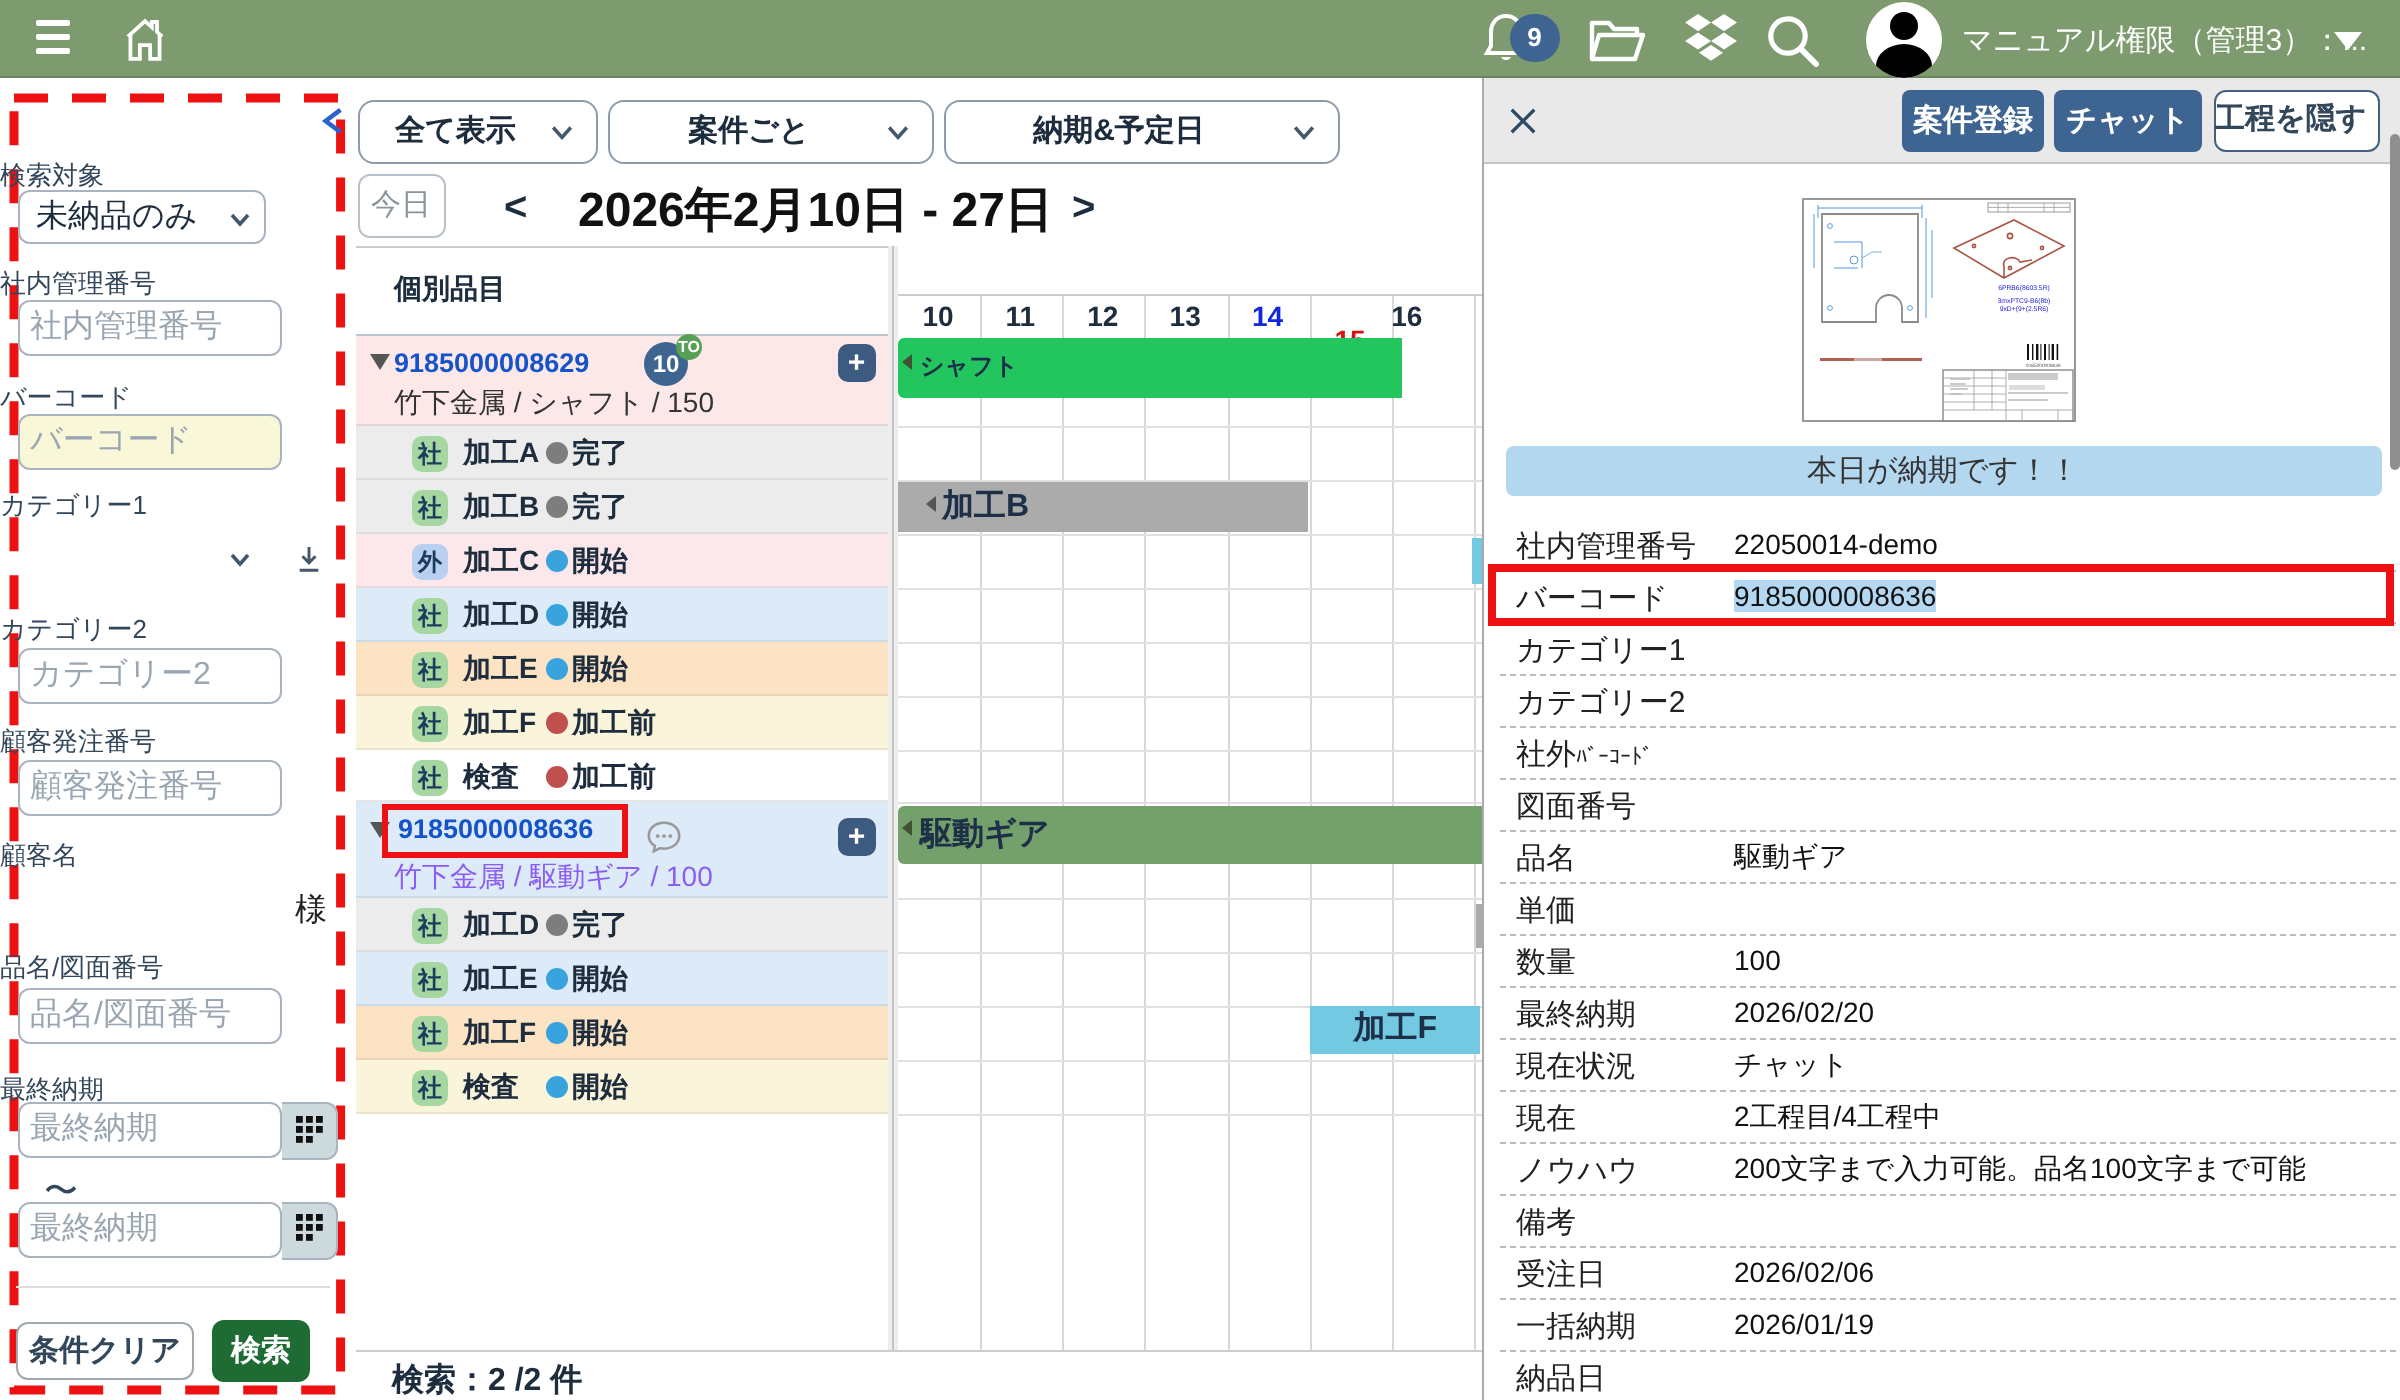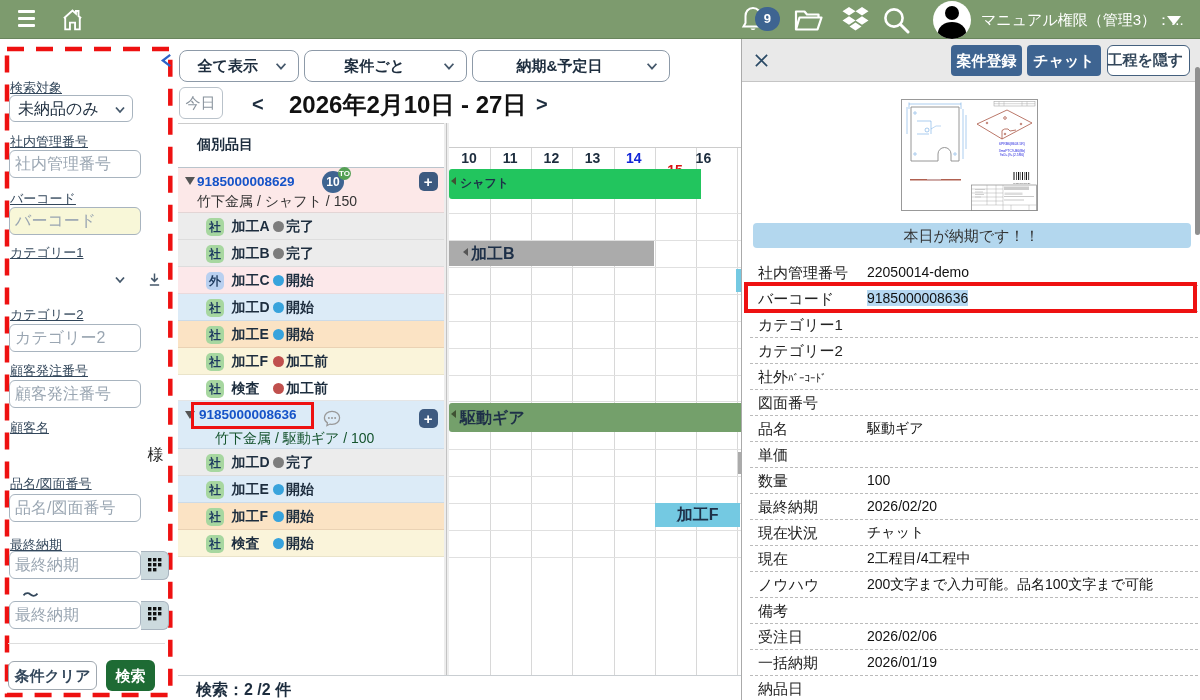--- a/index.html
+++ b/index.html
@@ -5,21 +5,21 @@
 * { margin:0; padding:0; box-sizing:border-box; }
 html,body { width:1200px; height:700px; overflow:hidden; font-family:"Liberation Sans",sans-serif; background:#fff; }
 .abs { position:absolute; }
 #stage { position:relative; width:1200px; height:700px; }
 
 #topbar { left:0; top:0; width:1200px; height:39px; background:#7d9b6e; border-bottom:1px solid #69855d; }
 .hbar { position:absolute; left:18px; width:17px; height:2.6px; background:#fff; border-radius:1px; }
 #topbar .ttext { position:absolute; left:981px; top:11px; color:#fff; font-size:15px; }
 #caret { position:absolute; left:1167px; top:16px; width:0; height:0; border-left:7px solid transparent; border-right:7px solid transparent; border-top:9px solid #fff; }
 
-.lbl { position:absolute; left:10px; color:#33475b; font-size:13px;text-decoration:underline; }
+.lbl { position:absolute; left:0; color:#33475b; font-size:13px; }
 .inp { position:absolute; left:9px; width:132px; height:28px; border:1px solid #a8b4bf; border-radius:6px; background:#fff; color:#9aa6b2; font-size:16px; line-height:26px; padding-left:5px; }
 .sel { position:absolute; left:9px; width:124px; height:27px; border:1px solid #a8b4bf; border-radius:6px; background:#fff; color:#1d2d3e; font-size:16px; line-height:25px; padding-left:8px; }
 .chev { position:absolute; width:10px; height:10px; }
 .calbtn { position:absolute; left:141px; width:28px; height:29px; background:#ccdade; border:1px solid #a8b4bf; border-left:none; border-radius:0 6px 6px 0; }
 
 .ddl { position:absolute; top:11px; height:32px; border:1px solid #8d9aa8; border-radius:8px; background:#fff; color:#1d2d3e; font-size:15px; font-weight:bold; text-align:center; line-height:30px; padding-right:22px; }
 .rowname { font-weight:bold; color:#1d2d3e; font-size:14px; }
 .badge { position:absolute; left:28px; top:4.5px; width:18px; height:18px; background:#a7d7a0; border-radius:5px; color:#1d3a5f; font-size:12px; font-weight:bold; text-align:center; line-height:18px; }
 .badge.out { background:#b9d0f0; }
 .dot { position:absolute; width:11px; height:11px; border-radius:50%; top:8px; left:94.5px; }
@@ -300,21 +300,21 @@
 <div class="abs" style="left:6.5px;top:372px;width:0;height:0;border-left:5.5px solid transparent;border-right:5.5px solid transparent;border-top:8.5px solid #555"></div>
 <div class="abs" style="left:13px;top:362.5px;width:123px;height:27px;border:3.5px solid #ee1111"></div>
 <div class="abs" style="left:21px;top:368px;font-size:13.5px;font-weight:bold;color:#1553c8">9185000008636</div>
 <svg class="abs" style="left:145px;top:371px" width="18" height="17" viewBox="0 0 20 19">
           <path d="M10 1.5 C5 1.5 1.5 4.8 1.5 8.8 C1.5 11.2 2.8 13.2 4.9 14.4 L4.3 17.5 L7.8 15.7 C8.5 15.9 9.2 16 10 16 C15 16 18.5 12.8 18.5 8.8 C18.5 4.8 15 1.5 10 1.5 Z" fill="none" stroke="#999" stroke-width="1.4"></path>
           <circle cx="6.5" cy="9" r="1.1" fill="#999"></circle>
           <circle cx="10" cy="9" r="1.1" fill="#999"></circle>
           <circle cx="13.5" cy="9" r="1.1" fill="#999"></circle>
         </svg>
 <div class="abs" style="left:240.5px;top:369.8px;width:19.5px;height:19.5px;border-radius:5px;background:#3d5a80;color:#fff;font-size:15px;font-weight:bold;text-align:center;line-height:19px">+</div>
-<div class="abs" style="left:37px;top:390.5px;font-size:14px;color:#14532d">竹下金属 / 駆動ギア / 100</div>
+<div class="abs" style="left:19px;top:390.5px;font-size:14px;color:#8b5cf6">竹下金属 / 駆動ギア / 100</div>
       </div>
   <div id="bars">
         <div class="gbar" style="left:271px;top:130.3px;width:252px;height:29.7px;background:#22c55e;line-height:29.7px;border-radius:3px 0 0 3px;font-size:12px"><span style="margin-left:11px">シャフト</span></div>
         <div class="abs" style="left:273.4px;top:138.3px;width:0;height:0;border-top:4.5px solid transparent;border-bottom:4.5px solid transparent;border-right:5.6px solid #3f5233"></div>
         <div class="gbar" style="left:271px;top:202px;width:205px;height:25px;background:#ababab;line-height:25px;font-size:16px"><span style="margin-left:22px">加工B</span></div>
         <div class="abs" style="left:284.8px;top:209.2px;width:0;height:0;border-top:4.5px solid transparent;border-bottom:4.5px solid transparent;border-right:5.6px solid #555"></div>
         <div class="abs" style="left:557.5px;top:230px;width:5px;height:23px;background:#74c9e2"></div>
         <div class="gbar" style="left:271px;top:363.5px;width:291.5px;height:29px;background:#74a06b;line-height:29px;border-radius:3px 0 0 3px;font-size:16px"><span style="margin-left:11px">駆動ギア</span></div>
         <div class="abs" style="left:273.4px;top:371px;width:0;height:0;border-top:4.5px solid transparent;border-bottom:4.5px solid transparent;border-right:5.6px solid #3f5233"></div>
         <div class="abs" style="left:559.5px;top:412.5px;width:3px;height:22.5px;background:#ababab"></div>

